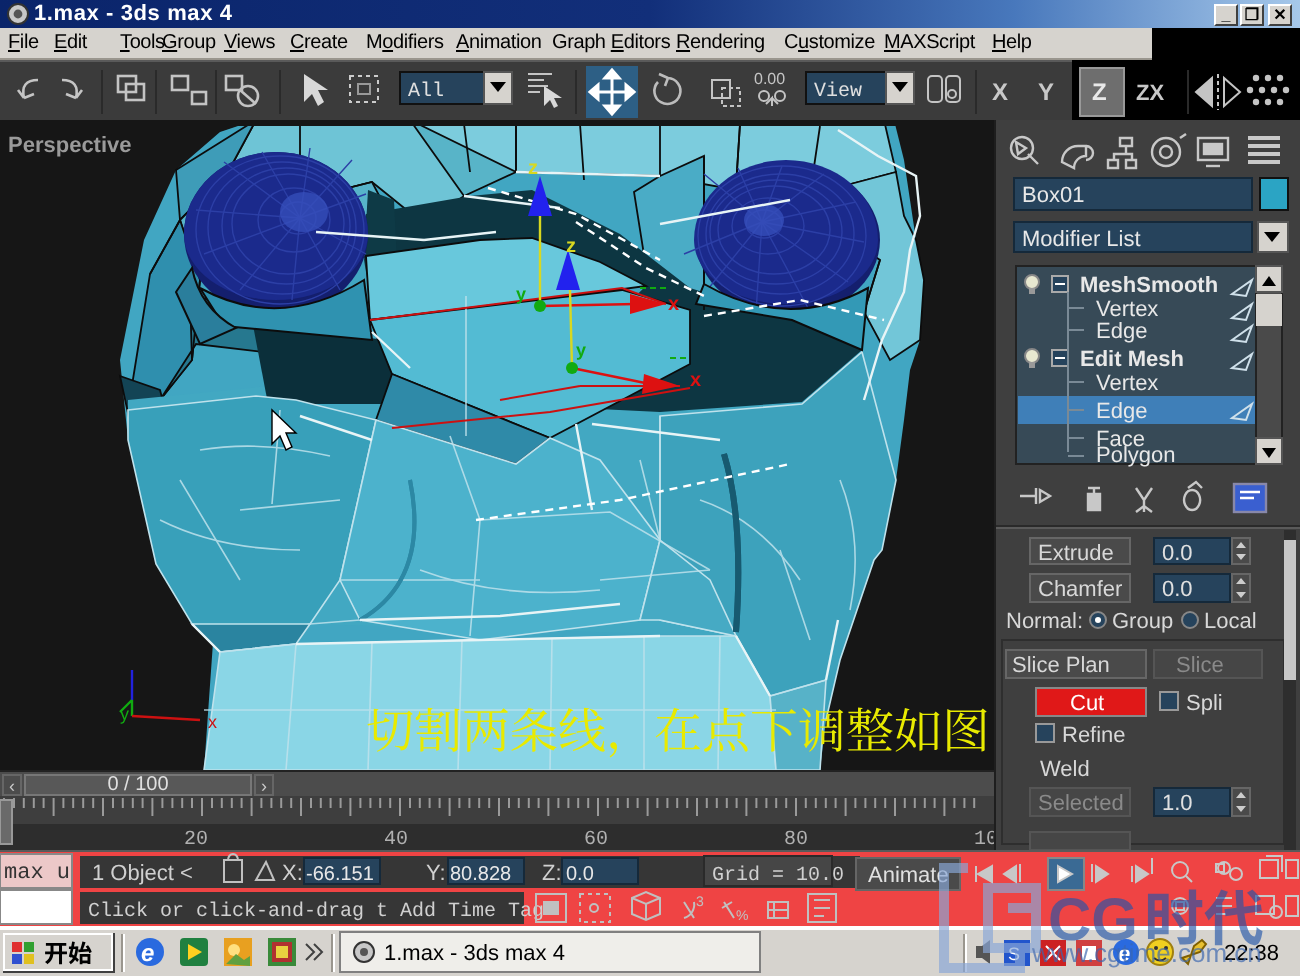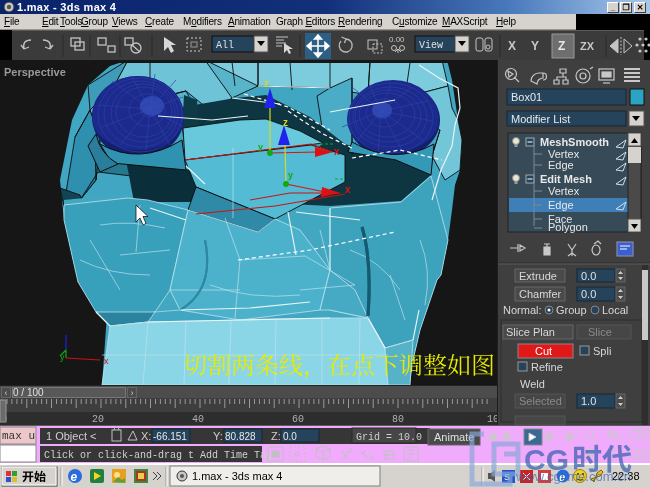--- a/index.html
+++ b/index.html
@@ -6,49 +6,49 @@
 .abs{position:absolute}
 
 #title{left:0;top:0;width:650px;height:14px;line-height:13px;background:linear-gradient(90deg,#0a246a 0%,#122f7a 50%,#4878bc 78%,#a6c8ea 100%);color:#fff;font-weight:bold;font-size:11px}
 #title .txt{position:absolute;left:17px;top:1px;letter-spacing:0.3px}
 .capbtn{position:absolute;top:2px;width:12px;height:11px;background:#d6d3ce;border:1px solid;border-color:#fff #404040 #404040 #fff;font-size:8px;line-height:9px;text-align:center;color:#000;font-weight:bold}
 
 #menu{left:0;top:14px;width:576px;height:16px;background:#d6d3ce;border-bottom:1px solid #9a968e;font-size:10px;letter-spacing:-0.2px;color:#000}
 #menu span{position:absolute;top:2px}
 #menu u{text-decoration:underline}
 
-#tbar{left:12px;top:30px;width:632px;height:30px;background:#3b3b3b;border-top:1px solid #5a5a5a}
+#tbar{left:0;top:30px;width:536px;height:30px;background:#3b3b3b;border-top:1px solid #5a5a5a}
 
 #vp{left:0;top:60px;width:497px;height:325px;background:#161616}
 
 #panel{left:497px;top:60px;width:153px;height:365px;background:#0ea5e9;border-left:1px solid #1e1e1e}
 
 #tslider{left:0;top:385px;width:497px;height:13px;background:#4c4c4c;border-top:1px solid #222}
 
 #track{left:0;top:398px;width:497px;height:34px;background:#0369a1}
 
-#status{left:0;top:425px;width:650px;height:38px;background:#f0abfc;border-top:1px solid #5a5a5a}
+#status{left:0;top:425px;width:650px;height:38px;background:#ef4444;border-top:1px solid #5a5a5a}
 
 #task{left:0;top:463px;width:650px;height:25px;background:#d6d3ce;border-top:1px solid #fff}
 </style></head>
 <body>
 <div id="root">
 <div id="title" class="abs">
   <svg class="abs" style="left:3px;top:1px" width="12" height="12" viewBox="0 0 12 12">
         <circle cx="6" cy="6" r="5" fill="#c8c8c8" stroke="#333"></circle>
         <circle cx="6" cy="6" r="2.2" fill="#555"></circle>
       </svg>
   <div class="txt">1.max - 3ds max 4</div>
   <div class="capbtn" style="left:607px">_</div>
   <div class="capbtn" style="left:620px">❐</div>
   <div class="capbtn" style="left:634px">✕</div>
 </div>
 <div id="menu" class="abs">
   <span style="left:4px"><u>F</u>ile</span>
-  <span style="left:42px"><u>E</u>dit</span>
+  <span style="left:27px"><u>E</u>dit</span>
   <span style="left:60px"><u>T</u>ools</span>
   <span style="left:81px"><u>G</u>roup</span>
   <span style="left:112px"><u>V</u>iews</span>
   <span style="left:145px"><u>C</u>reate</span>
   <span style="left:183px">M<u>o</u>difiers</span>
   <span style="left:228px"><u>A</u>nimation</span>
   <span style="left:276px">Graph <u>E</u>ditors</span>
   <span style="left:338px"><u>R</u>endering</span>
   <span style="left:392px">C<u>u</u>stomize</span>
   <span style="left:442px"><u>M</u>AXScript</span>
@@ -442,21 +442,21 @@
           <path d="M120 339 l5 0 l-2.5 -3z M120 343 l5 0 l-2.5 3z" fill="#ccc"></path>
 <rect x="17" y="356" width="50" height="9" fill="#464646" stroke="#555"></rect>
 </g>
 
 <rect x="144" y="205" width="6" height="160" fill="#2e2e2e"></rect>
 <rect x="144" y="210" width="6" height="70" fill="#c8c8c8"></rect>
 </svg>
 </div>
 <div id="tslider" class="abs">
   <div class="abs" style="left:1px;top:1px;width:10px;height:11px;background:#4c4c4c;border:1px solid #666;color:#ccc;font-size:9px;text-align:center;line-height:10px">‹</div>
-  <div class="abs" style="left:12px;top:1px;width:114px;height:11px;background:#585858;border:1px solid #777;color:#e0e0e0;font-size:10px;text-align:left;line-height:10px">0 / 100</div>
+  <div class="abs" style="left:12px;top:1px;width:114px;height:11px;background:#585858;border:1px solid #777;color:#e0e0e0;font-size:10px;text-align:center;line-height:10px">0 / 100</div>
   <div class="abs" style="left:127px;top:1px;width:10px;height:11px;background:#4c4c4c;border:1px solid #666;color:#ccc;font-size:9px;text-align:center;line-height:10px">›</div>
 </div>
 <div id="track" class="abs">
 <svg width="497" height="27" viewBox="0 0 497 27">
 <rect x="0" y="0" width="497" height="14" fill="#3e3e3e"></rect>
 <rect x="0" y="14" width="497" height="13" fill="#2d2d2d"></rect>
 <g stroke="#9a9a9a" stroke-width="1">
           <line x1="2.0" y1="1" x2="2.0" y2="10"></line>
           <line x1="7.0" y1="1" x2="7.0" y2="6"></line>
           <line x1="11.9" y1="1" x2="11.9" y2="6"></line>

